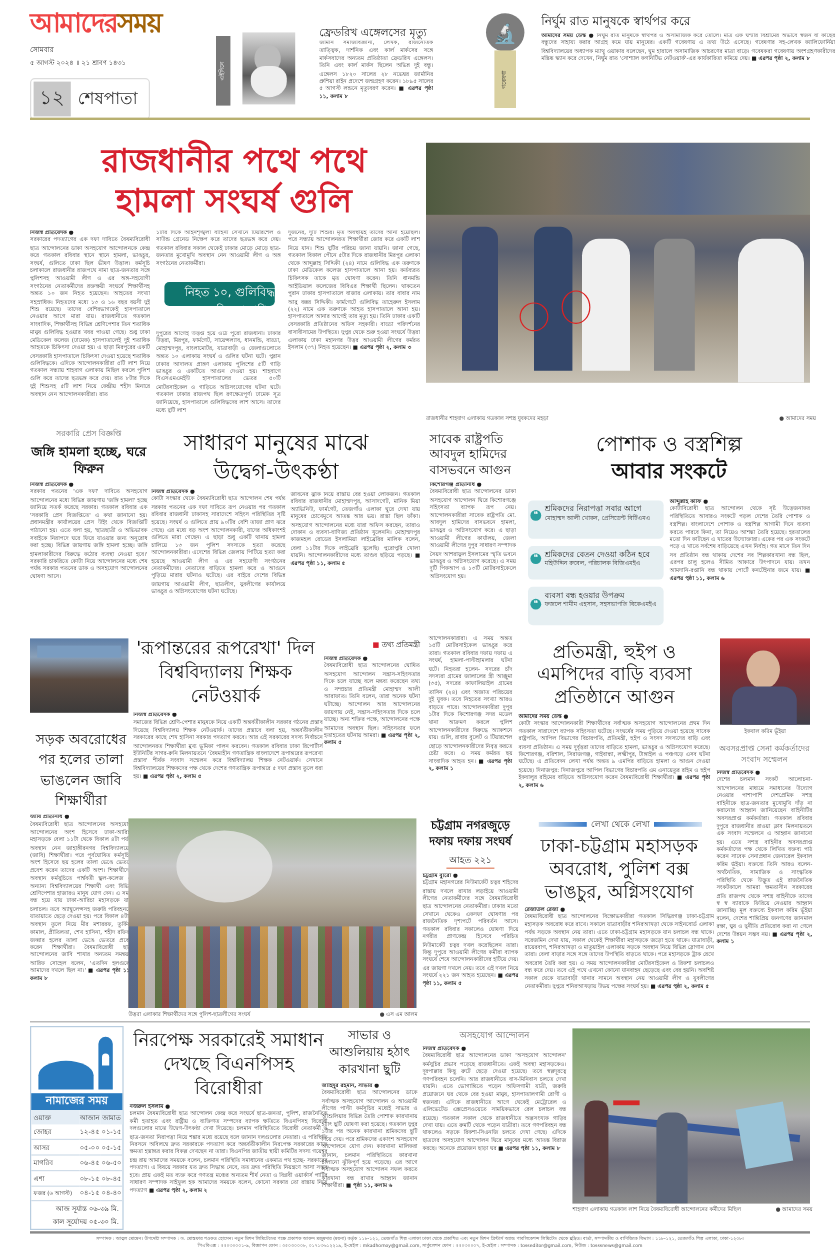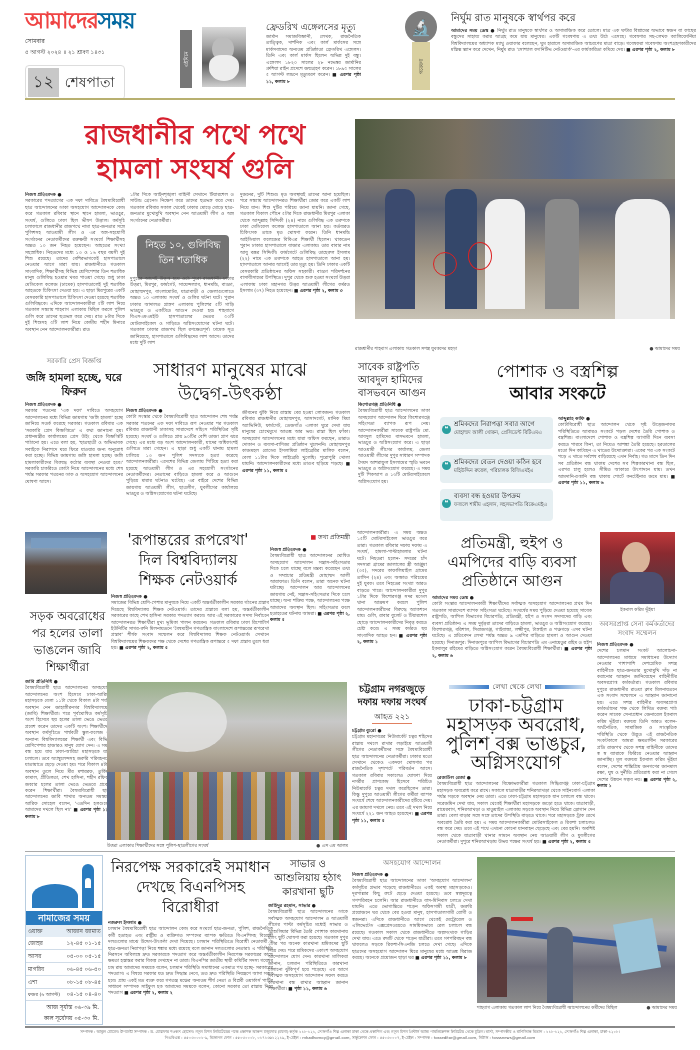--- a/index.html
+++ b/index.html
@@ -11,21 +11,21 @@
 .photo{background:#888;overflow:hidden}
 .caption{font-size:4.5px;color:#444}
 .rule{background:#b8b070}
 .jump{font-size:4.5px;color:#222;font-weight:bold}
 </style>
 </head>
 <body>
 
 <div class="abs" style="left:25px;top:8px;width:130px;height:90px;">
   <div style="font-size:22px;font-weight:bold;line-height:26px;letter-spacing:-1px;">
-    <span style="color:#ef4444">আমাদের</span><span style="color:#0369a1">সময়</span>
+    <span style="color:#ef4444">আমাদের</span><span style="color:#a16207">সময়</span>
   </div>
   <div style="font-size:6px;color:#333;margin-top:2px">সোমবার</div>
   <div style="font-size:5.5px;color:#333;margin-top:2px">৫ আগস্ট ২০২৪ ॥ ২১ শ্রাবণ ১৪৩১</div>
   <div style="margin-top:8px;display:flex;align-items:center;border:1px solid #ddd;border-radius:4px;width:100px;padding:2px">
     <span style="background:#c8c8c8;color:#333;font-size:16px;padding:1px 5px">১২</span>
     <span style="font-size:14px;color:#333;margin-left:6px">শেষপাতা</span>
   </div>
 </div>
 
 <div class="abs" style="left:180px;top:24px;width:175px;height:68px;">
@@ -59,21 +59,21 @@
   <div class="hl" style="color:#d7202e;font-size:27px;font-weight:bold;line-height:34px">হামলা সংঘর্ষ গুলি</div>
 </div>
 
 <div class="abs body-text" style="left:25px;top:192px;width:100px;height:154px;">
   <b>নিজস্ব প্রতিবেদক ●</b><br>
   <span>সরকারের পদত্যাগের এক দফা দাবিতে বৈষম্যবিরোধী ছাত্র আন্দোলনের ডাকা অসহযোগ আন্দোলনকে কেন্দ্র করে গতকাল রবিবার স্থানে স্থানে হামলা, ভাঙচুর, সংঘর্ষ, গুলিতে ঢাকা ছিল ভীষণ উত্তাল। কর্মসূচি চলাকালে রাজধানীর রাজপথে নামা ছাত্র-জনতার সঙ্গে পুলিশসহ আওয়ামী লীগ ও এর অঙ্গ-সহযোগী সংগঠনের নেতাকর্মীদের রক্তক্ষয়ী সংঘর্ষে শিক্ষার্থীসহ অন্তত ১০ জন নিহত হয়েছেন। আহতের সংখ্যা সহস্রাধিক। নিহতদের মধ্যে ১৩ ও ১৬ বছর বয়সী দুই শিশু রয়েছে। তাদের বেশিরভাগকেই হাসপাতালে নেওয়ার আগে মারা যায়। রাজধানীতে গতকাল সাংবাদিক, শিক্ষার্থীসহ বিভিন্ন শ্রেণিপেশার তিন শতাধিক মানুষ গুলিবিদ্ধ হওয়ার খবর পাওয়া গেছে। শুধু ঢাকা মেডিকেল কলেজ (ঢামেক) হাসপাতালেই দুই শতাধিক আহতকে চিকিৎসা দেওয়া হয়। এ ছাড়া মিরপুরের একটি বেসরকারি হাসপাতালে চিকিৎসা দেওয়া হয়েছে শতাধিক গুলিবিদ্ধকে। এদিকে আন্দোলনকারীরা ৫টি লাশ নিয়ে গতকাল সন্ধ্যায় শাহবাগ এলাকায় মিছিল করলে পুলিশ গুলি করে তাদের ছত্রভঙ্গ করে দেয়। রাত ৮টার দিকে দুই শিশুসহ ৫টি লাশ নিয়ে কেন্দ্রীয় শহীদ মিনারে অবস্থান নেন আন্দোলনকারীরা। রাত</span>
 </div>
 <div class="abs body-text" style="left:130px;top:192px;width:104px;height:36px;">
   <span>১টার দিকে আইনশৃঙ্খলা বাহিনী সেখানে টিয়ারশেল ও সাউন্ড গ্রেনেড নিক্ষেপ করে তাদের ছত্রভঙ্গ করে দেয়। গতকাল রবিবার সকাল থেকেই ঢাকার মোড়ে মোড়ে ছাত্র-জনতার মুখোমুখি অবস্থান নেন আওয়ামী লীগ ও অঙ্গ সংগঠনের নেতাকর্মীরা।</span>
 </div>
-<div class="abs" style="left:137px;top:235px;width:92px;height:44px;background:#737373;border-radius:4px;text-align:center;color:#fff;">
+<div class="abs" style="left:137px;top:235px;width:92px;height:20px;background:#0f766e;border-radius:4px;text-align:right;color:#fff;">
   <div style="font-size:9.5px;line-height:16px;margin-top:2px">নিহত ১০, গুলিবিদ্ধ</div>
   <div style="font-size:9.5px;line-height:14px">তিন শতাধিক</div>
 </div>
 <div class="abs body-text" style="left:130px;top:276px;width:104px;height:70px;">
   <span>দুপুরের আগেই উত্তপ্ত হয়ে ওঠে পুরো রাজধানী। ঢাকার উত্তরা, মিরপুর, ফার্মগেট, সায়েন্সল্যাব, ধানমন্ডি, বাড্ডা, মোহাম্মদপুর, বাংলামোটর, যাত্রাবাড়ী ও জেলাগুলোতে অন্তত ১০ এলাকায় সংঘর্ষ ও গুলির ঘটনা ঘটে। পুরান ঢাকার আদালত প্রাঙ্গণ এলাকায় পুলিশের ৫টি গাড়ি ভাঙচুর ও একটিতে আগুন দেওয়া হয়। শাহবাগে বিএসএমএমইউ হাসপাতালের ভেতর ৫০টি মোটরসাইকেল ও গাড়িতে অগ্নিসংযোগের ঘটনা ঘটে। গতকাল ঢাকার রাজপথ ছিল রণক্ষেত্রপূর্ণ। ঢামেক সূত্র জানিয়েছে, হাসপাতালে গুলিবিদ্ধদের লাশ আসে। তাদের মধ্যে দুটি লাশ</span>
 </div>
 <div class="abs body-text" style="left:240px;top:192px;width:110px;height:154px;">
   <span>দুজনের, দুটি শিশুর। মৃত অবস্থায়ই তাদের আনা হয়েছিল। পরে সন্ধ্যায় আন্দোলনরত শিক্ষার্থীরা জোর করে একটি লাশ নিয়ে যান। শিশু দুটির পরিচয় জানা যায়নি। জানা গেছে, গতকাল বিকাল পৌনে ৫টার দিকে রাজধানীর মিরপুর এলাকা থেকে আব্দুল্লাহ সিদ্দিকী (২৪) নামে গুলিবিদ্ধ এক তরুণকে ঢাকা মেডিকেল কলেজ হাসপাতালে আনা হয়। কর্তব্যরত চিকিৎসক তাকে মৃত ঘোষণা করেন। তিনি ধানমন্ডি আইডিয়াল কলেজের বিবিএর শিক্ষার্থী ছিলেন। থাকতেন পুরান ঢাকার হাসপাতালে বাজার এলাকায়। তার বাবার নাম আবু বক্কর সিদ্দিকী। ফার্মগেটে গুলিবিদ্ধ তাহেরুল ইসলাম (২২) নামে এক তরুণকে আহত হাসপাতালে আনা হয়। হাসপাতালে আনার আগেই তার মৃত্যু হয়। তিনি ঢাকার একটি বেসরকারি প্রতিষ্ঠানের অফিস সহকারী। বাড্ডা পরিদর্শনের বাসাবীসামের উপস্থিতে। দুপুর থেকে শুরু হওয়া সংঘর্ষে উত্তরা এলাকায় ঢাকা মহানগর উত্তর আওয়ামী লীগের কর্মরত ইসলাম (৩৭) নিহত হয়েছেন।</span>
   <span class="jump">■ এরপর পৃষ্ঠা ২, কলাম ৩</span>
 </div>
@@ -154,21 +154,21 @@
 <div class="abs" style="left:25px;top:608px;width:85px;">
   <div class="hl" style="font-size:11.5px;line-height:17px">সড়ক অবরোধের পর হলের তালা ভাঙলেন জাবি শিক্ষার্থীরা</div>
   <div class="body-text" style="margin-top:3px;height:250px">
     <b>জাবি প্রতিনিধি ●</b><br>
     <span>বৈষম্যবিরোধী ছাত্র আন্দোলনের অসহযোগ আন্দোলনের অংশ হিসেবে ঢাকা-আরিচা মহাসড়কে বেলা ১১টা থেকে বিকাল ৪টা পর্যন্ত অবস্থান নেন জাহাঙ্গীরনগর বিশ্ববিদ্যালয়ের (জাবি) শিক্ষার্থীরা। পরে পূর্বঘোষিত কর্মসূচির অংশ হিসেবে ছয় হলের তালা ভেঙে ভেতরে প্রবেশ করেন তাদের একটি অংশ। শিক্ষার্থীদের অবস্থান কর্মসূচিতে পার্শ্ববর্তী স্কুল-কলেজ ও অন্যান্য বিশ্ববিদ্যালয়ের শিক্ষার্থী এবং বিভিন্ন শ্রেণিপেশার হাজারও মানুষ যোগ দেন। এ সময় বন্ধ হয়ে যায় ঢাকা-আরিচা মহাসড়কে যান চলাচল। তবে অ্যাম্বুলেন্সসহ জরুরি পরিবহনকে যাতায়াতে ছেড়ে দেওয়া হয়। পরে বিকাল ৪টায় অবস্থান তুলে নিয়ে মীর মশাররফ, তুর্কিয়া কামাল, প্রীতিলতা, শেখ হাসিনা, শহীদ রফিক-জব্বার হলের তালা ভেঙে ভেতরে প্রবেশ করেন শিক্ষার্থীরা। বৈষম্যবিরোধী ছাত্র আন্দোলনের জাবি শাখার অন্যতম সমন্বয়ক আরিফ সোহেল বলেন, 'এতদিন হলগুলো আমাদের দখলে ছিল না।'</span>
     <span class="jump">■ এরপর পৃষ্ঠা ১১, কলাম ৮</span>
   </div>
 </div>
 
 <div class="abs" style="left:107px;top:530px;width:162px;">
-  <div class="hl" style="font-size:15px;line-height:20px;padding:0 20px">'রূপান্তরের রূপরেখা' দিল বিশ্ববিদ্যালয় শিক্ষক নেটওয়ার্ক</div>
+  <div class="hl" style="font-size:15px;line-height:20px;padding:0 6px">'রূপান্তরের রূপরেখা' দিল বিশ্ববিদ্যালয় শিক্ষক নেটওয়ার্ক</div>
   <div class="body-text" style="margin-top:4px;height:74px;padding-left:4px">
     <b>নিজস্ব প্রতিবেদক ●</b><br>
     <span>সমাজের বিভিন্ন শ্রেণি-পেশার মানুষকে নিয়ে একটি অন্তর্বর্তীকালীন সরকার গঠনের প্রস্তাব দিয়েছে বিশ্ববিদ্যালয় শিক্ষক নেটওয়ার্ক। তাদের প্রস্তাবে বলা হয়, অন্তর্বর্তীকালীন সরকারের কাছে শেখ হাসিনা সরকার পদত্যাগ করবে। আর এই সরকারের সদস্য নির্বাচনে আন্দোলনরত শিক্ষার্থীরা মুখ্য ভূমিকা পালন করবেন। গতকাল রবিবার ঢাকা রিপোর্টার্স ইউনিটির সাগর-রুনি মিলনায়তনে 'বৈষম্যহীন গণতান্ত্রিক বাংলাদেশে রূপান্তরের রূপরেখা প্রস্তাব' শীর্ষক সংবাদ সম্মেলন করে বিশ্ববিদ্যালয় শিক্ষক নেটওয়ার্ক। সেখানে বিশ্ববিদ্যালয়ের শিক্ষকদের পক্ষ থেকে দেশের গণতান্ত্রিক রূপান্তরে ৫ দফা প্রস্তাব তুলে ধরা হয়।</span>
     <span class="jump">■ এরপর পৃষ্ঠা ২, কলাম ৫</span>
   </div>
 </div>
 
 <div class="abs" style="left:270px;top:530px;width:80px;">
   <div style="font-size:6px;text-align:right;margin-top:2px"><span style="color:#d7202e">■</span> <span>তথ্য প্রতিমন্ত্রী</span></div>
   <div class="body-text" style="margin-top:4px;height:76px">
@@ -221,21 +221,21 @@
     <span class="jump">■ এরপর পৃষ্ঠা ১১, কলাম ৫</span>
   </div>
 </div>
 
 <div class="abs" style="left:437px;top:682px;width:160px;height:10px;display:flex;align-items:center;justify-content:center;">
   <div style="width:40px;height:4px;background:linear-gradient(90deg,#cfe0f2,#3a7bc8)"></div>
   <div style="font-size:7px;color:#444;margin:0 4px;white-space:nowrap">লেখা থেকে লেখা</div>
   <div style="width:40px;height:4px;background:linear-gradient(90deg,#3a7bc8,#cfe0f2)"></div>
 </div>
 <div class="abs" style="left:437px;top:696px;width:158px;">
-  <div class="hl" style="font-size:19px;line-height:19px">ঢাকা-চট্টগ্রাম মহাসড়ক অবরোধ, পুলিশ বক্স ভাঙচুর, অগ্নিসংযোগ</div>
+  <div class="hl" style="font-size:15px;line-height:19px">ঢাকা-চট্টগ্রাম মহাসড়ক অবরোধ, পুলিশ বক্স ভাঙচুর, অগ্নিসংযোগ</div>
   <div class="body-text" style="margin-top:3px;height:88px">
     <b>রেজাউল রেজা ●</b><br>
     <span>বৈষম্যবিরোধী ছাত্র আন্দোলনের বিক্ষোভকারীরা গতকাল সিদ্ধিরগঞ্জ ঢাকা-চট্টগ্রাম মহাসড়ক অবরোধ করে রাখে। সকালে যাত্রাবাড়ীর শনিরআখড়া থেকে সাইনবোর্ড এলাকা পর্যন্ত সড়কে অবস্থান নেয় তারা। এতে ঢাকা-চট্টগ্রাম মহাসড়কে যান চলাচল বন্ধ থাকে। সরেজমিন দেখা যায়, সকাল থেকেই শিক্ষার্থীরা মহাসড়কে জড়ো হতে থাকে। যাত্রাবাড়ী, রায়েরবাগ, শনিরআখড়া ও মাতুয়াইল এলাকায় সড়কে অবস্থান নিয়ে বিভিন্ন স্লোগান দেন তারা। বেলা বাড়ার সঙ্গে সঙ্গে তাদের উপস্থিতি বাড়তে থাকে। পরে মহাসড়কে ট্রাক রেখে অবরোধ তৈরি করা হয়। এ সময় আন্দোলনকারীরা মোটরসাইকেল ও রিকশা চলাচলও বন্ধ করে দেয়। তবে এই পথে এখনো কোনো যানবাহন ছেড়েছে এবং বের হয়নি। অবশিষ্ট সকাল থেকে যাত্রাবাড়ী থানার সামনে অবস্থান নেয় আওয়ামী লীগ ও যুবলীগের নেতাকর্মীরা। দুপুরে শনিরআখড়ায় উভয় পক্ষের সংঘর্ষ হয়।</span>
     <span class="jump">■ এরপর পৃষ্ঠা ২, কলাম ৫</span>
   </div>
 </div>
 
 <div class="abs" style="left:25px;top:851px;width:650px;height:1px;background:#aaa;"></div>
 
 <div class="abs" style="left:25px;top:855px;width:78px;height:170px;border:1px solid #b8cde0;background:#fff;">

